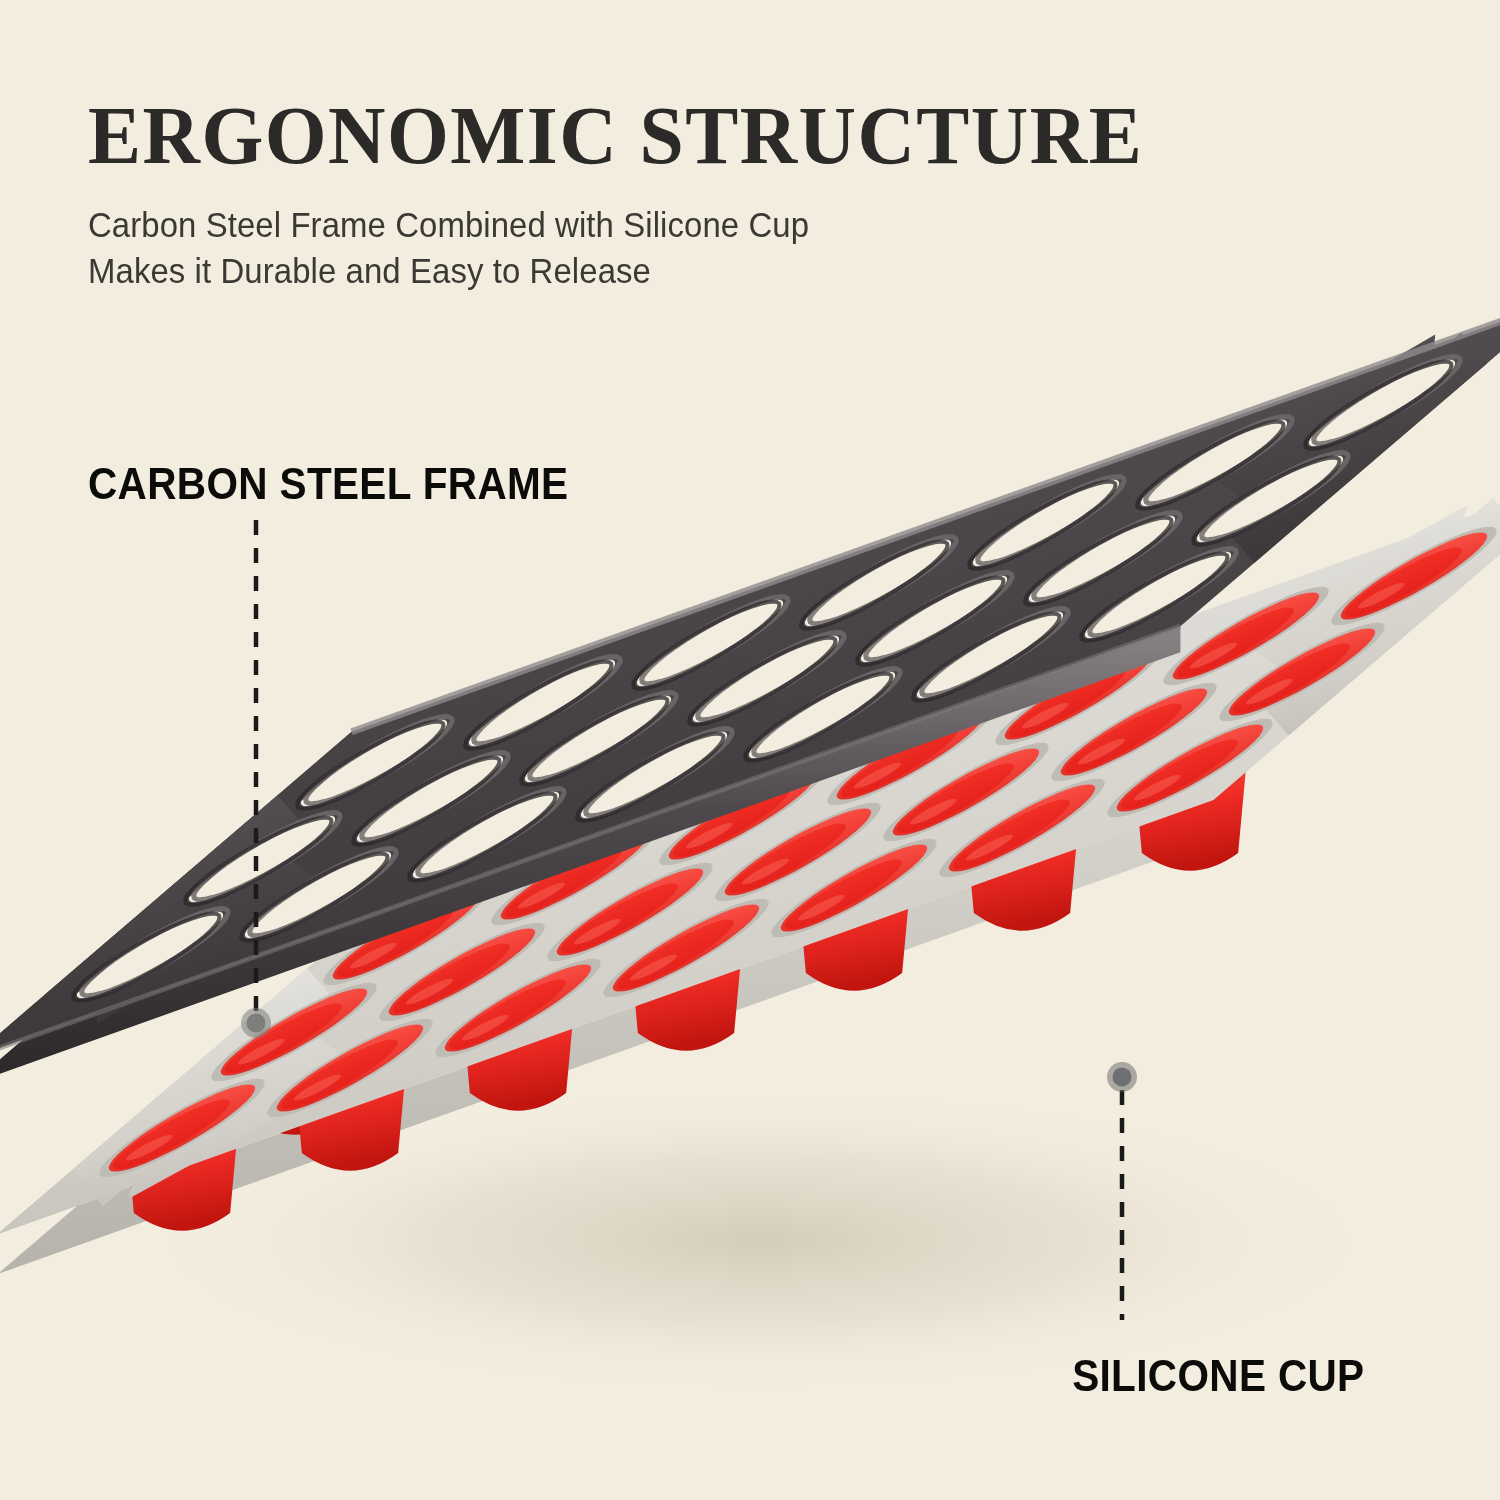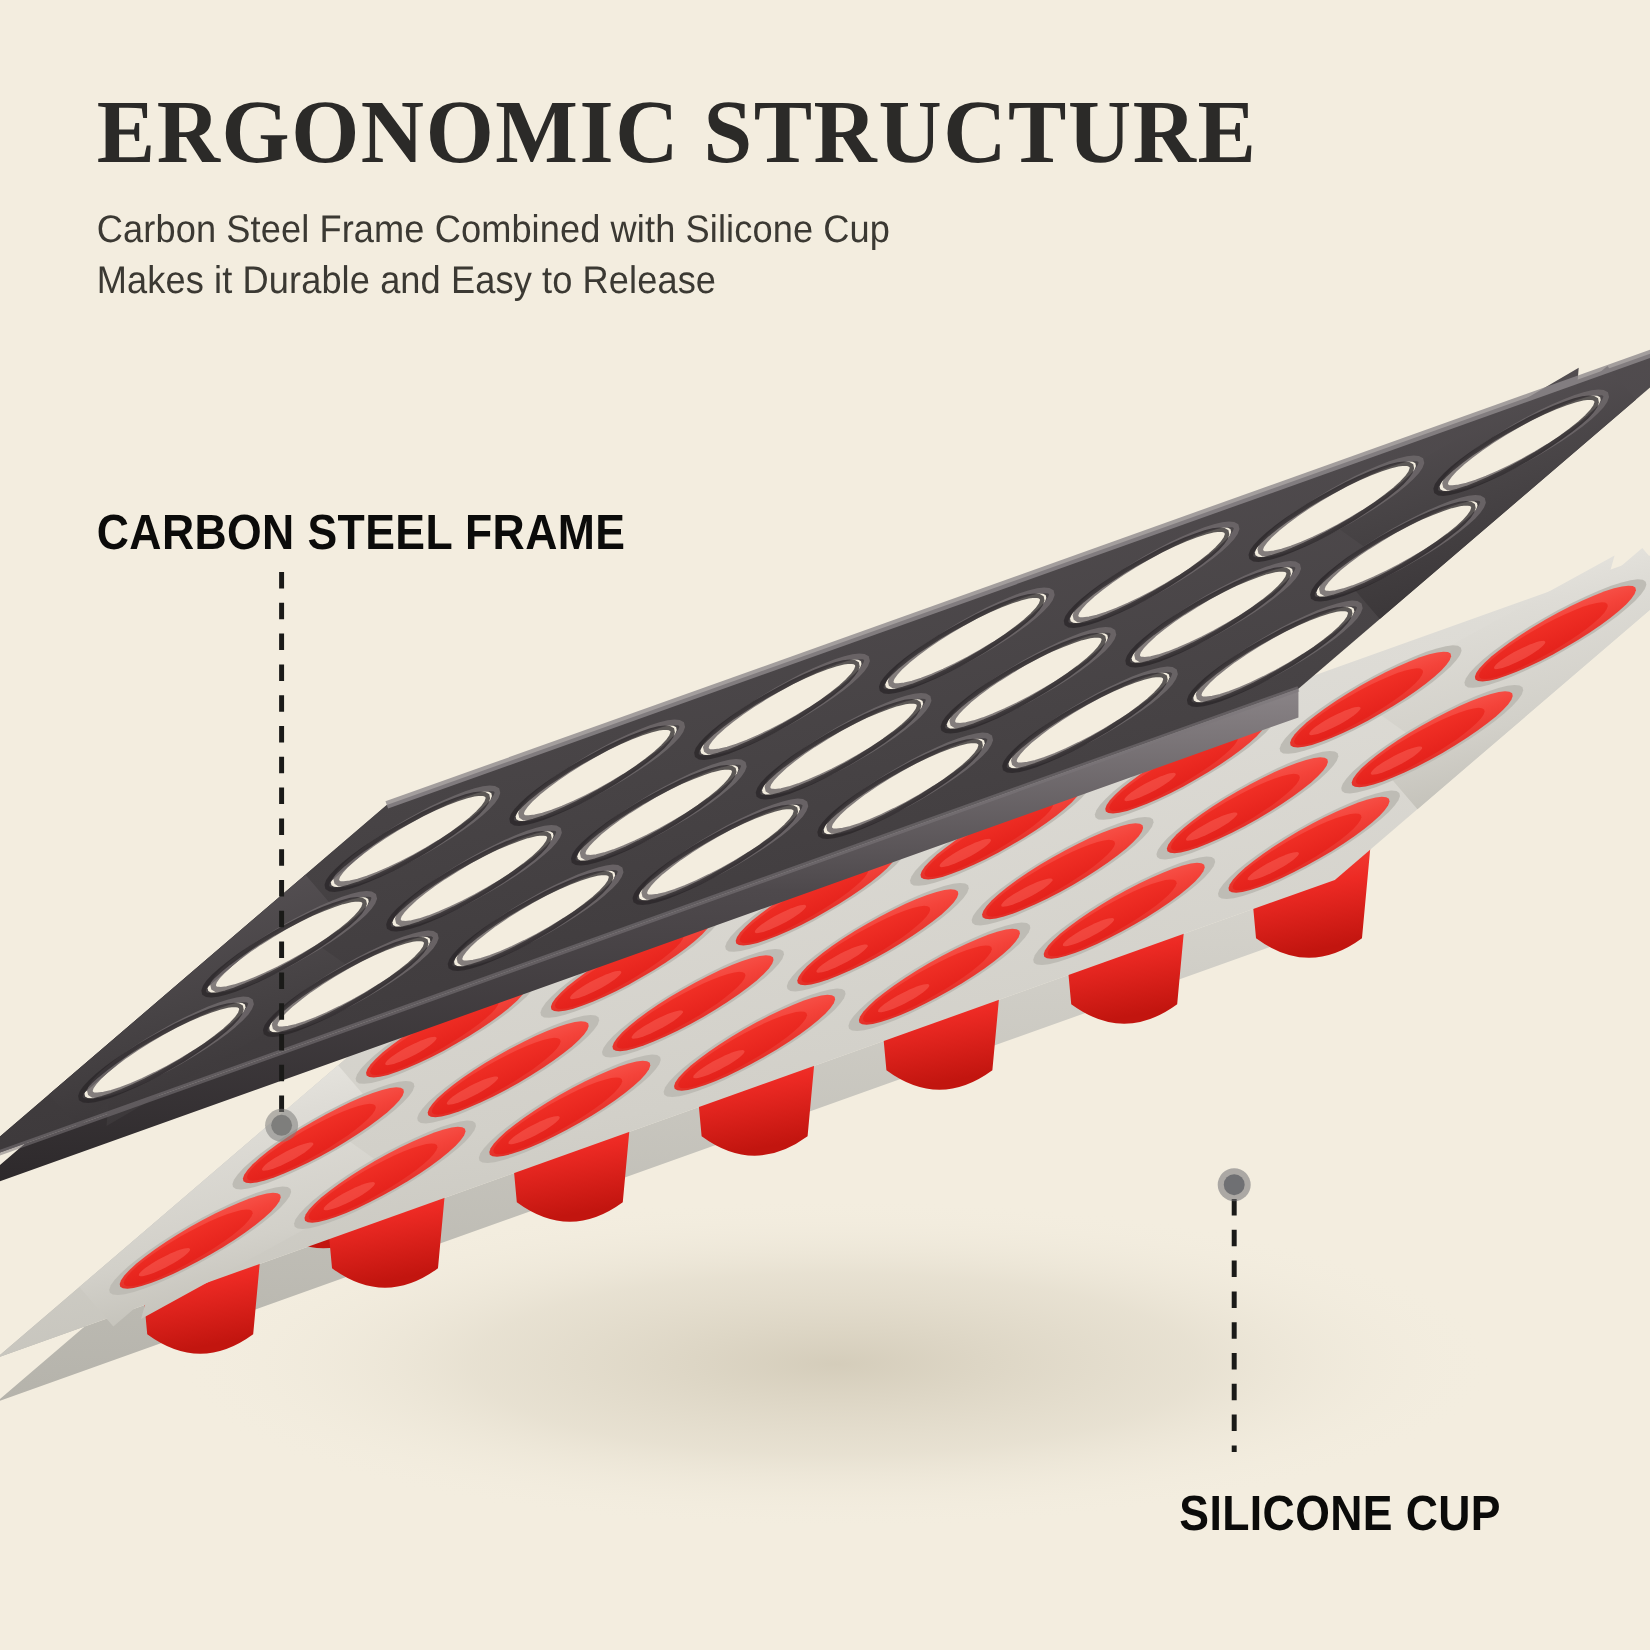--- a/index.html
+++ b/index.html
@@ -6,21 +6,21 @@
   body{
     width:1500px;height:1500px;overflow:hidden;
     background:#F3EDDF;
     font-family:"Liberation Sans", sans-serif;
     position:relative;
   }
   #stage{position:absolute;inset:0;width:1500px;height:1500px;}
 
   
   .headline{
-    position:absolute;left:88px;top:80px;width:1330px;
+    position:absolute;left:88px;top:96px;width:1330px;
   }
   .title{
     font-family:"Liberation Serif", serif;
     font-weight:700;
     font-size:82px;
     line-height:0.98;
     letter-spacing:1.5px;
     color:#2B2A28;
     margin:0;
     transform:scaleX(0.97);

